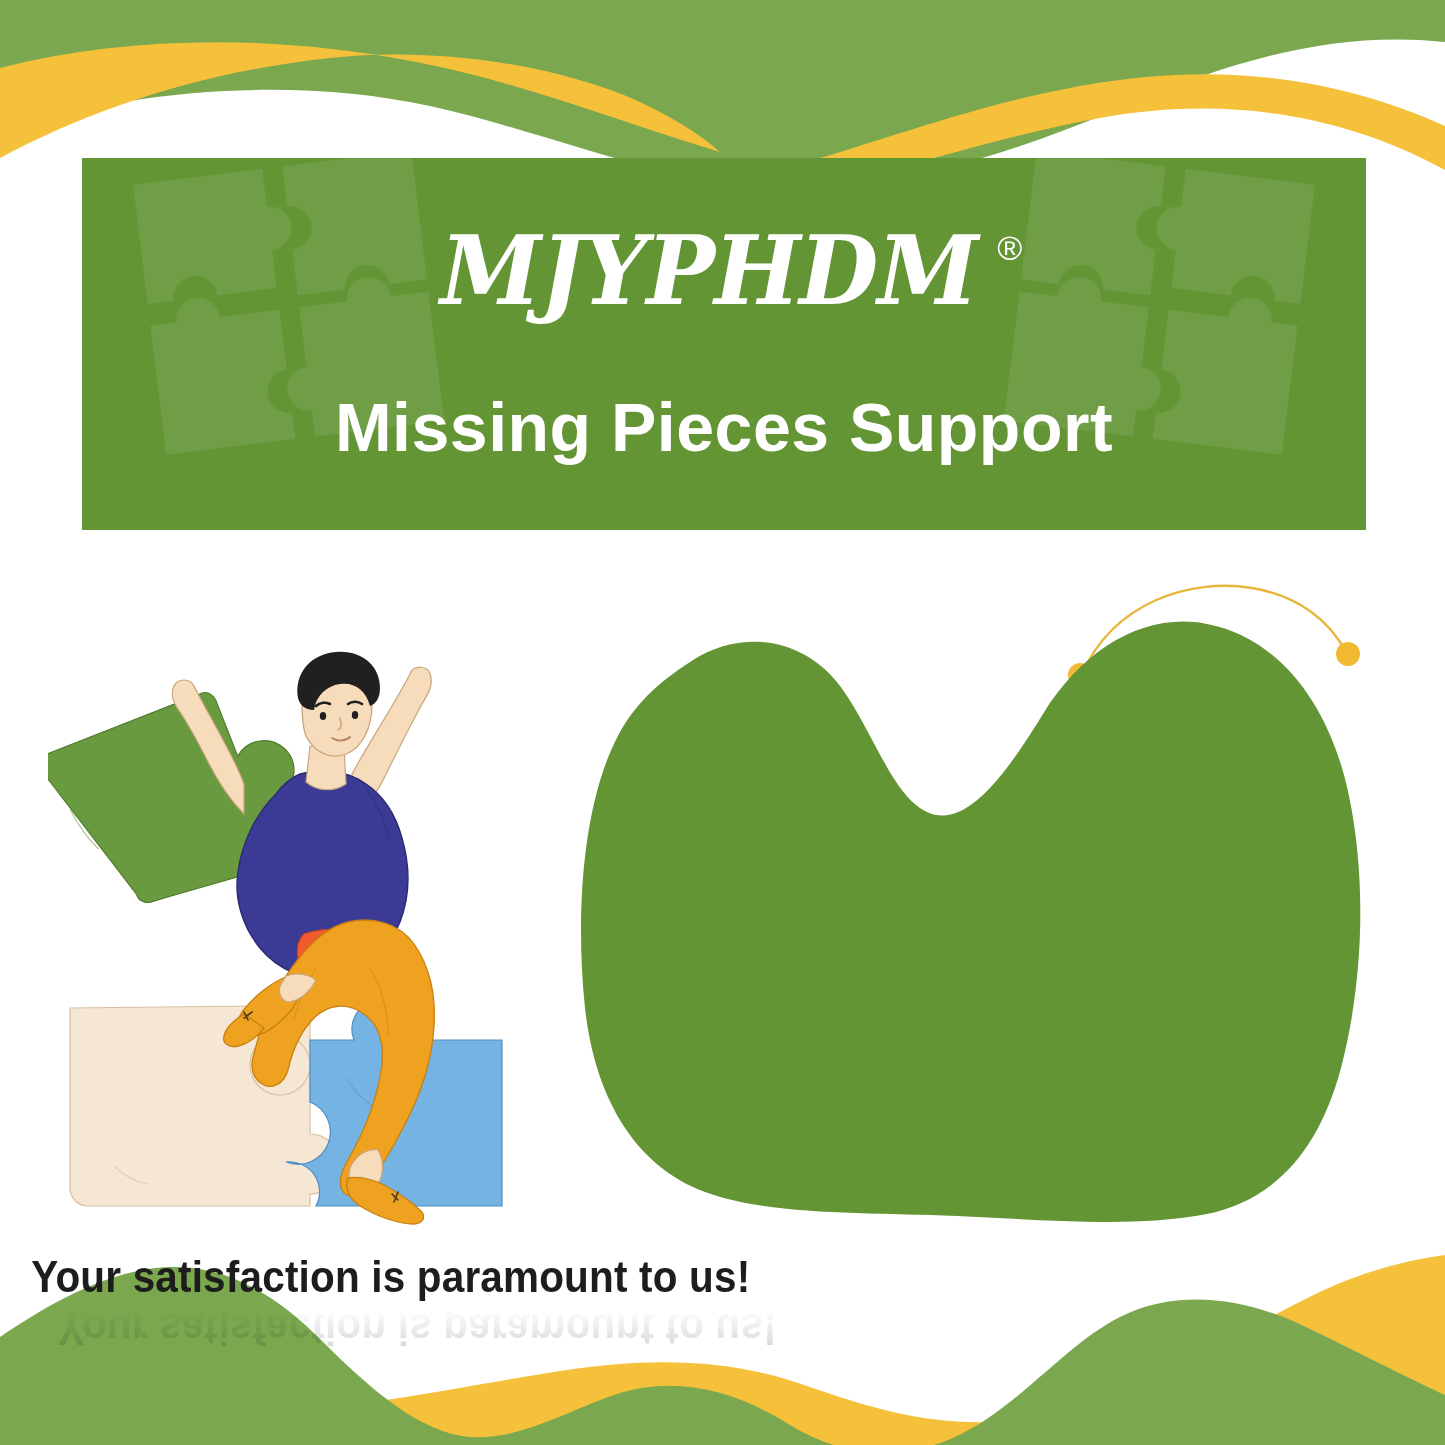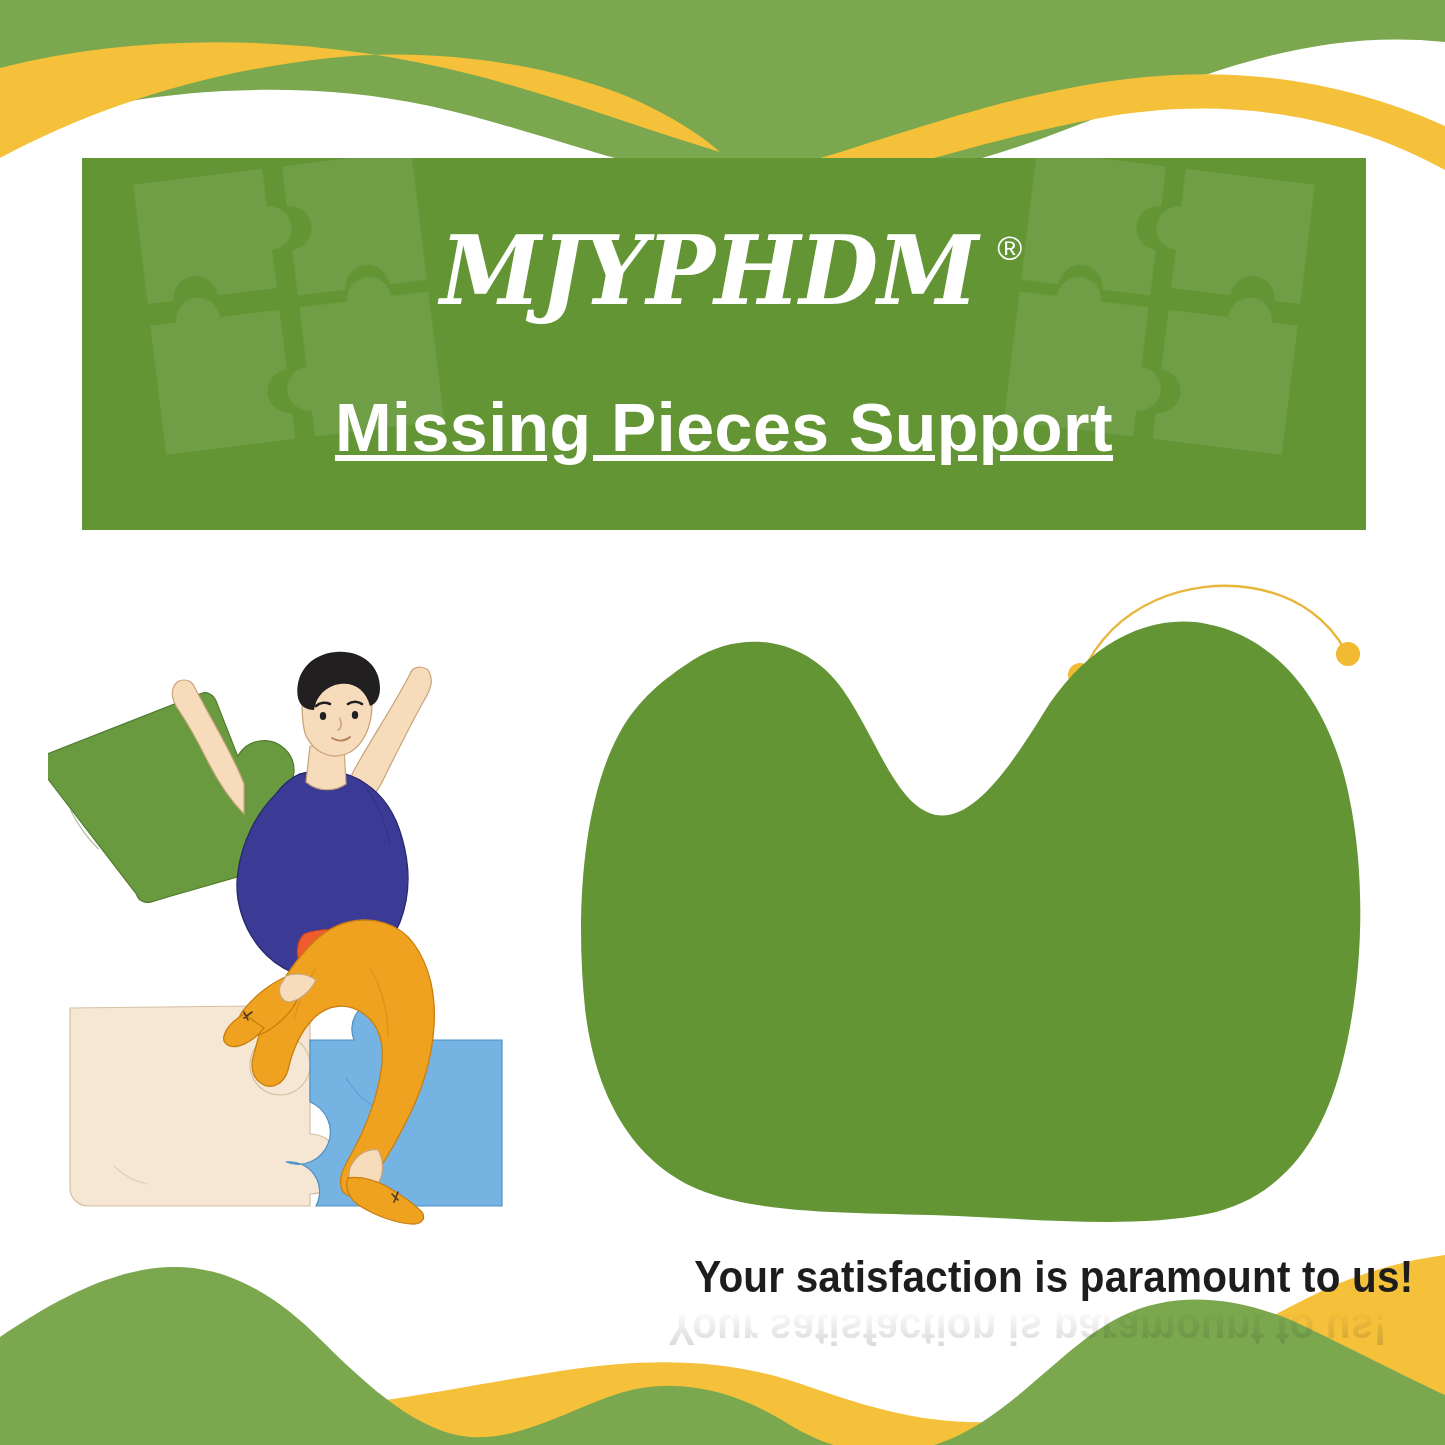--- a/index.html
+++ b/index.html
@@ -69,21 +69,20 @@
     margin-left:6px;
     margin-top:8px;
   }
   .banner-subtitle {
     margin-top:34px;
     font-family:"Liberation Sans", sans-serif;
     font-weight:700;
     font-size:68px;
     color:#ffffff;
     letter-spacing:.5px;
-    text-decoration:underline;
   }
 
   
   .illustration {
     position:absolute;
     left:48px;
     top:578px;
     width:500px;
     height:655px;
   }
@@ -118,21 +117,21 @@
     width:340px;
     height:120px;
   }
 
   
   .tagline-wrap {
     position:absolute;
     left:0;
     top:1252px;
     width:1445px;
-    text-align:right;
+    text-align:left;
     z-index:5;
   }
   .tagline {
     display:inline-block;
     font-family:"Liberation Sans", sans-serif;
     font-weight:700;
     font-size:44px;
     color:#1d1d1d;
     letter-spacing:.2px;
     transform:scaleX(.92);

